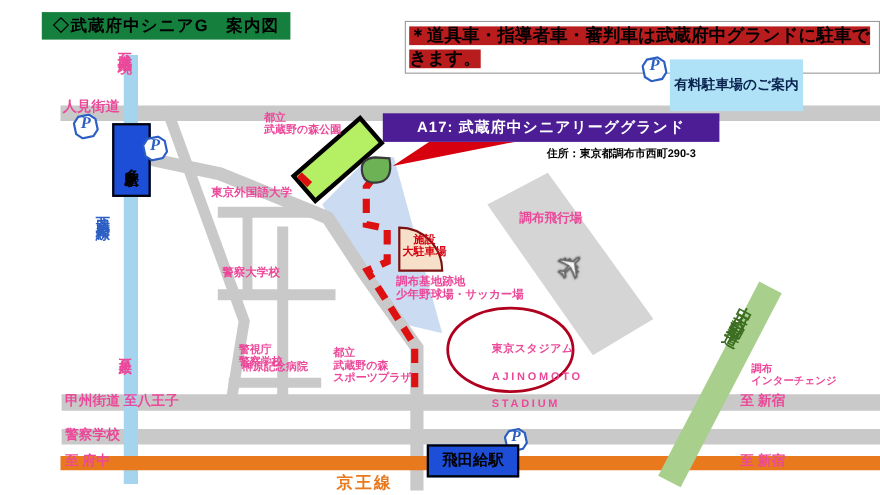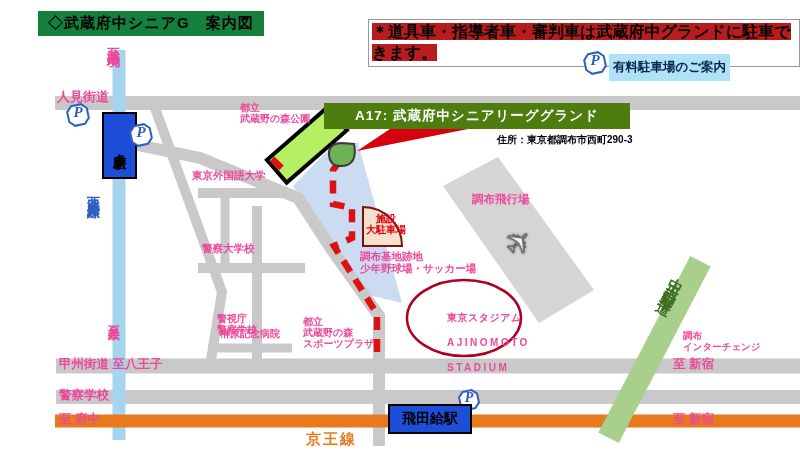--- a/index.html
+++ b/index.html
@@ -15,22 +15,22 @@
   .p-icon svg{position:absolute;left:0;top:0;}
   .p-icon span{position:absolute;left:0;top:1px;width:24px;text-align:center;
        font-family:"Liberation Serif",serif;font-style:italic;font-weight:bold;
        font-size:15px;color:#2c5fc4;}
   .title{position:absolute;left:38px;top:11px;background:#15803d;padding:3px 10px;
        font-size:15px;font-weight:bold;letter-spacing:1px;text-align:right;}
   .notice{position:absolute;left:368px;top:19px;border:1px solid #999;background:#fff;
        padding:2px 3px;}
   .notice span{background:#b91c1c;font-size:16px;font-weight:bold;}
   .paid{position:absolute;left:609px;top:54px;background:#b0e2f7;color:#08224e;
-       padding:5px 4px;font-size:12.5px;font-weight:bold;}
-  .banner{position:absolute;left:324px;top:103px;width:306px;height:26px;background:#4d7c0f;
+       padding:15px 4px;font-size:12.5px;font-weight:bold;}
+  .banner{position:absolute;left:348px;top:103px;width:306px;height:26px;background:#4c1d95;
        color:#fff;font-weight:bold;font-size:13.5px;display:flex;align-items:center;
        justify-content:center;letter-spacing:1px;}
   .addr{position:absolute;left:497px;top:133px;font-size:10px;font-weight:bold;}
   .expwy-lbl{position:absolute;left:632px;top:258px;height:184px;writing-mode:vertical-rl;
        text-orientation:upright;transform:rotate(27.5deg);transform-origin:50% 50%;
        color:#3c6e22;font-weight:bold;font-size:15px;letter-spacing:5px;}
   .stadium-lbl{letter-spacing:0.5px;margin-left:16px;}
   .stadium-lbl .ls{letter-spacing:2.5px;}
   .plane{position:absolute;left:506px;top:224px;font-size:31px;color:#f8f8f8;
        -webkit-text-stroke:1.6px #666;transform:rotate(-44deg);

